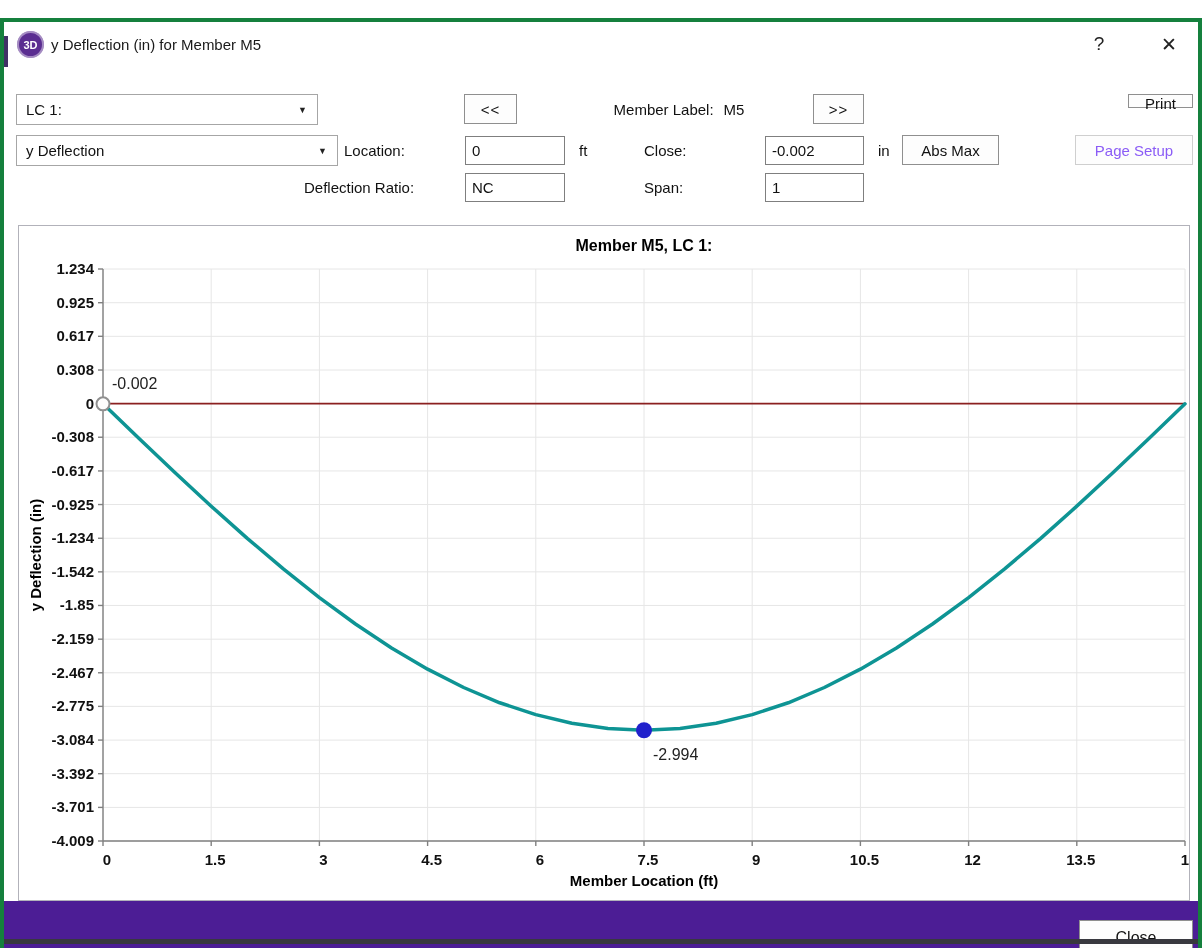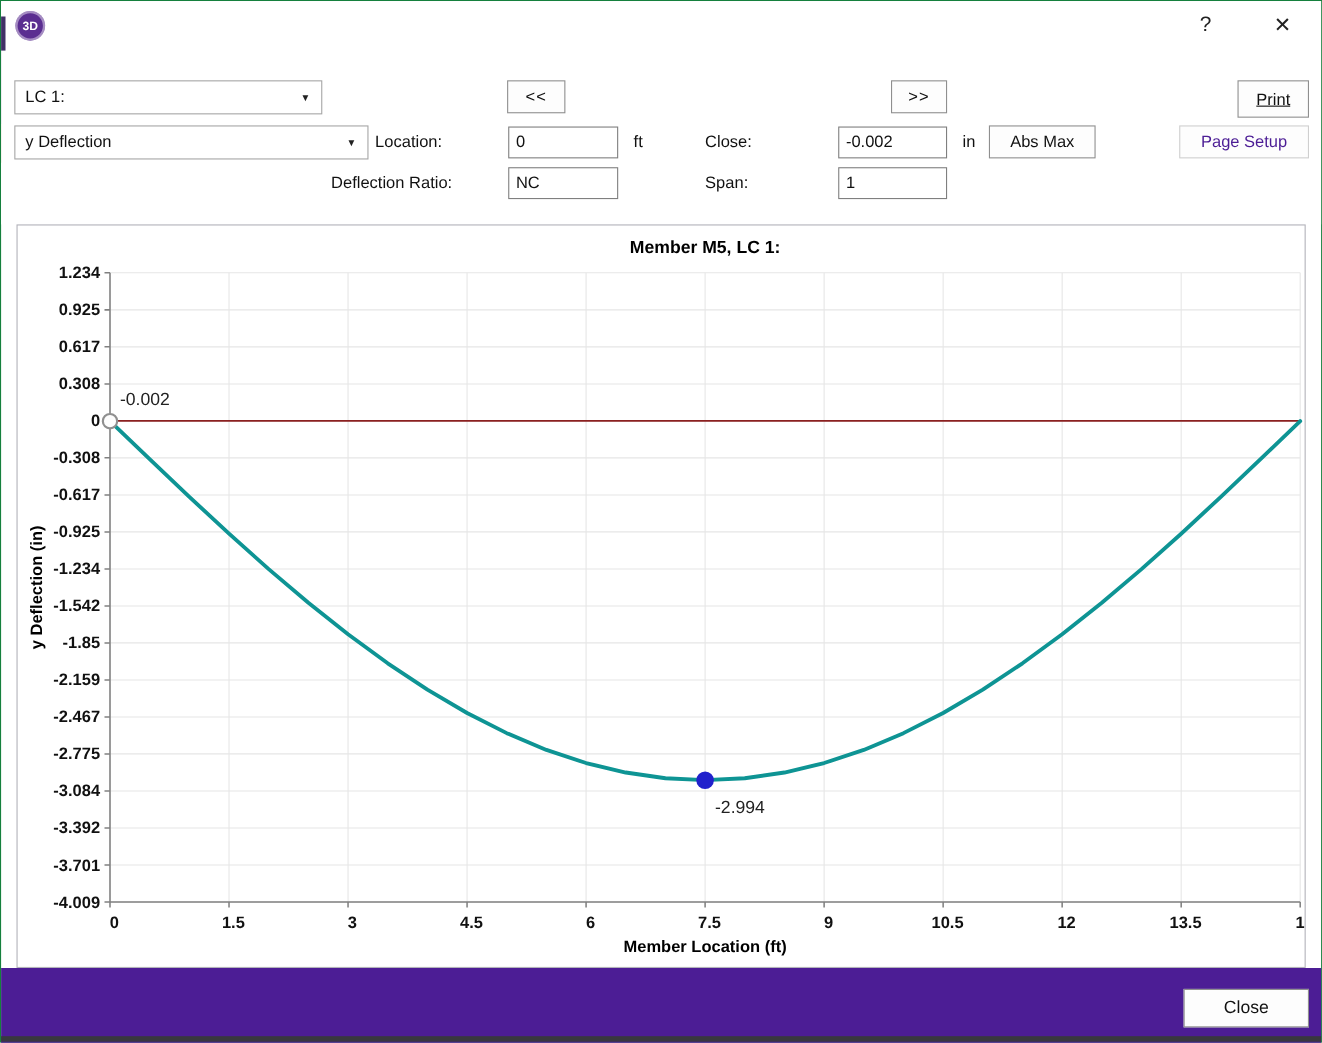--- a/index.html
+++ b/index.html
@@ -1,18 +1,18 @@
 <!DOCTYPE html>
 <html><head>
 <meta charset="utf-8">
 <style>
   * { margin:0; padding:0; box-sizing:border-box; }
   html,body { width:1202px; height:948px; }
   body { font-family:"Liberation Sans", sans-serif; background:#fff; position:relative; overflow:hidden; }
-  .window { position:absolute; inset:0; background:#fff; border:1px solid #15803d; }
+  .window { position:absolute; inset:0; background:#fff; border:4px solid #15803d;margin-top:18px; }
 
   
   .titlebar { position:absolute; left:0; top:0; width:100%; height:45px; background:#fff; }
   .app-icon { position:absolute; left:13px; top:9px; width:27px; height:27px; border-radius:50%;
               background:#5b2e91; color:#fff; font-size:11px; font-weight:bold;
               display:flex; align-items:center; justify-content:center;
               box-shadow: inset 0 0 0 2px rgba(255,255,255,0.45); }
   .win-title { position:absolute; left:47px; top:0; height:45px; line-height:45px; font-size:15px; color:#1a1a1a; }
   .tb-btn { position:absolute; top:0; height:44px; width:46px; background:transparent; border:none;
             font-size:19px; color:#222; font-weight:300; cursor:default; font-family:"Liberation Sans",sans-serif; }
@@ -22,30 +22,30 @@
   
   .sliver-purple { position:absolute; left:0; top:14px; width:4px; height:98px; background:#413066; }
   .sliver-orange { position:absolute; left:0; top:112px; width:4px; height:35px; background:#a96a33; }
   .sliver-bottom { position:absolute; left:0; bottom:0; width:100%; height:5px; background:#38383f; }
 
   
   .controls { position:absolute; left:0; top:45px; width:100%; height:158px; background:#fff; }
   .combo { position:absolute; background:#fff; border:1px solid #a6a6a6; font-size:15px; color:#111;
            display:flex; align-items:center; padding-left:9px; }
   .combo .arr { position:absolute; right:10px; top:50%; transform:translateY(-50%); font-size:9px; color:#222; }
-  .combo1 { left:12px; top:27px; width:280px; height:31px; }
+  .combo1 { left:12px; top:27px; width:302px; height:31px; }
   .combo2 { left:12px; top:68px; width:322px; height:31px; }
 
   .btn { position:absolute; background:#fdfdfd; border:1px solid #8f8f8f; font-size:15px; color:#111;
          font-family:"Liberation Sans",sans-serif; cursor:default; }
   .btn-prev { left:460px; top:27px; width:53px; height:30px; letter-spacing:1px; }
   .btn-next { left:809px; top:27px; width:51px; height:30px; letter-spacing:1px; }
-  .btn-print { left:1124px; top:27px; width:65px; height:34px;text-decoration:underline; }
+  .btn-print { left:1124px; top:27px; width:65px; height:14px; }
   .btn-absmax { left:898px; top:68px; width:97px; height:30px; }
-  .btn-pagesetup { left:1071px; top:68px; width:118px; height:30px; color:#4c1d95; border-color:#cfcfcf; }
+  .btn-pagesetup { left:1071px; top:68px; width:118px; height:30px; color:#8b5cf6; border-color:#cfcfcf; }
 
   .lbl { position:absolute; font-size:15px; color:#111; height:28px; line-height:28px; }
   .lbl.r { text-align:left; }
   .memberlabel-row { position:absolute; left:560px; top:27px; width:230px; height:30px;
                      display:flex; align-items:center; justify-content:center; font-size:15px; color:#111; gap:10px; }
   .txt { position:absolute; border:1px solid #7f7f7f; background:#fff; font-size:15px; color:#111;
          padding:0 6px; font-family:"Liberation Sans",sans-serif; }
   .in-location { left:461px; top:69px; width:100px; height:29px; }
   .in-value    { left:761px; top:69px; width:99px;  height:29px; }
   .in-ratio    { left:461px; top:106px; width:100px; height:29px; }
@@ -64,20 +64,21 @@
   .footer { position:absolute; left:0; top:879px; width:100%; height:69px; background:#4c1d95; }
   .btn-close { position:absolute; left:1075px; top:19px; width:114px; height:35px; font-size:16px; }
 </style>
 </head>
 <body>
 
 <div class="window">
 
   <div class="titlebar">
     <div class="app-icon">3D</div>
+    <div class="win-title">y Deflection (in) for Member M5</div>
     <button class="tb-btn help-btn">?</button>
     <button class="tb-btn close-x">✕</button>
   </div>
 
   <div class="sliver-purple"></div>
   <div class="sliver-orange"></div>
 
   <div class="controls">
 
     <div class="combo combo1">
@@ -85,20 +86,24 @@
       <span class="arr">▼</span>
     </div>
 
     <div class="combo combo2">
       <span>y Deflection</span>
       <span class="arr">▼</span>
     </div>
 
     <button class="btn btn-prev">&lt;&lt;</button>
 
+    <div class="memberlabel-row">
+      <span>Member Label:</span>
+      <span>M5</span>
+    </div>
 
     <button class="btn btn-next">&gt;&gt;</button>
 
     <button class="btn btn-print">Print</button>
 
     <div class="lbl r lab-location">Location:</div>
     <input class="txt in-location" value="0" style="">
     <div class="lbl unit-ft">ft</div>
 
     <div class="lbl r lab-value">Close:</div>

